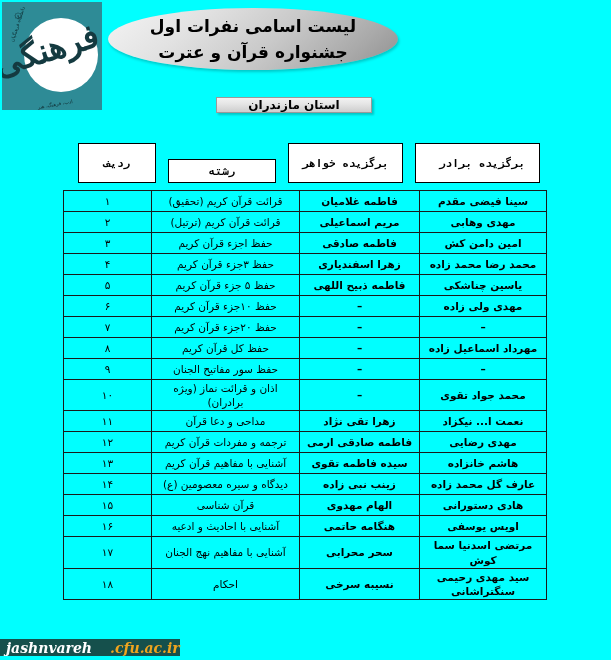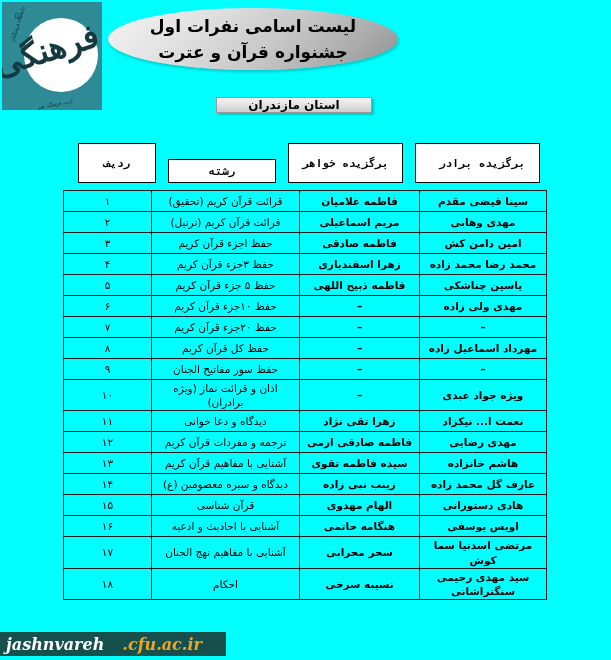--- a/index.html
+++ b/index.html
@@ -194,30 +194,30 @@
   td.cell-field { font-weight: normal; }
   td.cell-sis   { font-weight: bold; }
   td.cell-bro   { font-weight: bold; }
   td.tall       { height: 42px; }
 
   
   #footer-url {
     position: absolute;
     left: 0px;
     bottom: 4px;
-    height: 24px;
-    padding: 0 24px 0 6px;
+    height: 17px;
+    padding: 0 0 0 6px;
     background: #15504c;
     display: flex;
     align-items: center;
     direction: ltr;
     font-family: "DejaVu Serif", "Liberation Serif", serif;
     font-style: italic;
     font-weight: bold;
-    font-size: 16px;
+    font-size: 14px;
   }
   #footer-url .u-name { color: #ffffff; }
   #footer-url .u-dom  { color: #f0a51e; margin-left: 18px; }
 </style>
 </head>
 <body>
 
 <div id="logo">
   <div class="logo-disc"></div>
   <div class="logo-mark">۞</div>
@@ -296,29 +296,29 @@
         <td class="cell-field">حفظ کل قرآن کریم</td>
         <td class="cell-num">۸</td>
       </tr>
       <tr>
         <td class="cell-bro">–</td>
         <td class="cell-sis">–</td>
         <td class="cell-field">حفظ سور مفاتیح الجنان</td>
         <td class="cell-num">۹</td>
       </tr>
       <tr>
-        <td class="cell-bro tall">ویژه جواد عبدی</td>
+        <td class="cell-bro tall">محمد جواد تقوی</td>
         <td class="cell-sis tall">–</td>
         <td class="cell-field tall">اذان و قرائت نماز (ویژه برادران)</td>
         <td class="cell-num tall">۱۰</td>
       </tr>
       <tr>
         <td class="cell-bro">نعمت ا... نیکزاد</td>
         <td class="cell-sis">زهرا تقی نژاد</td>
-        <td class="cell-field">دیدگاه و دعا خوانی</td>
+        <td class="cell-field">مداحی و دعا قرآن</td>
         <td class="cell-num">۱۱</td>
       </tr>
       <tr>
         <td class="cell-bro">مهدی رضایی</td>
         <td class="cell-sis">فاطمه صادقی ارمی</td>
         <td class="cell-field">ترجمه و مفردات قرآن کریم</td>
         <td class="cell-num">۱۲</td>
       </tr>
       <tr>
         <td class="cell-bro">هاشم خانزاده</td>

